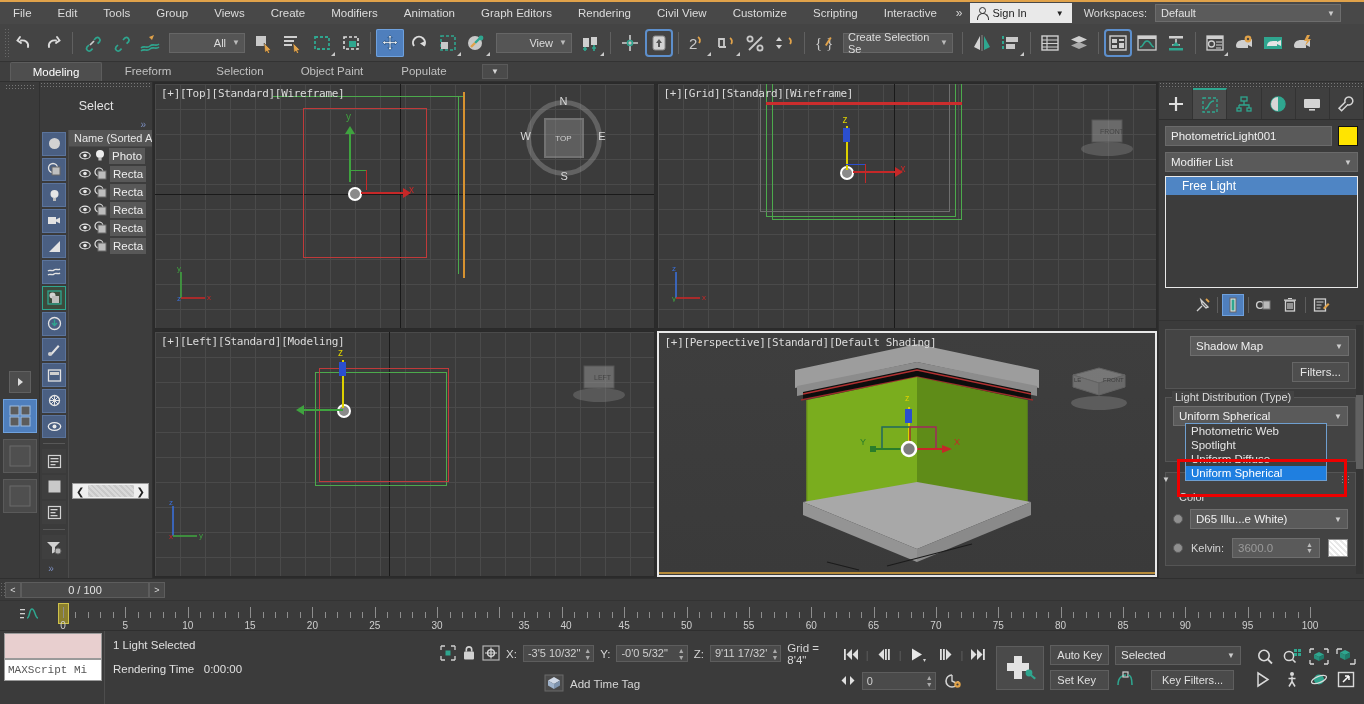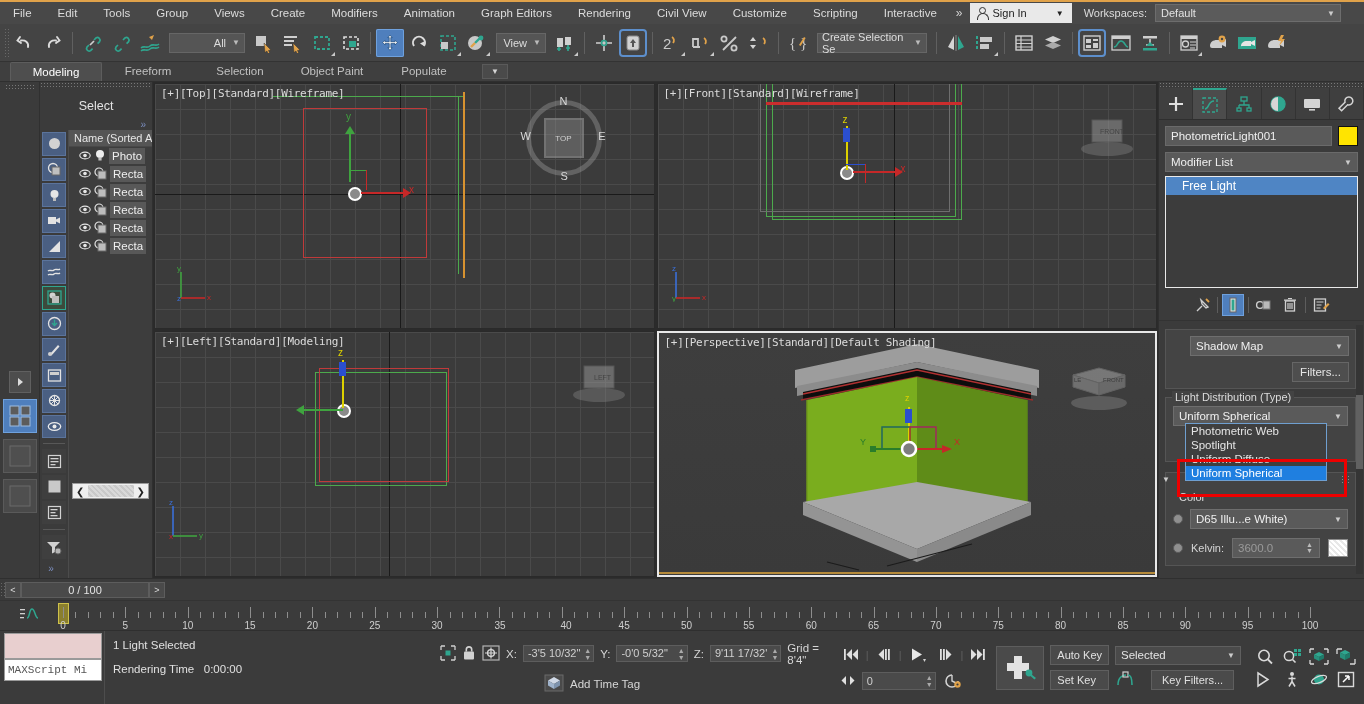--- a/index.html
+++ b/index.html
@@ -308,21 +308,21 @@
     </div>
     <div class="tb">
       <svg width="22" height="20" viewBox="0 0 22 20">
           <circle cx="9" cy="10" r="7" fill="#c9c9c9"></circle>
           <path d="M9 10l5-5" stroke="#2fa68f" stroke-width="2.4"></path>
           <circle cx="15" cy="5" r="2.4" fill="#2fa68f"></circle>
           <path d="M9 10l-4 4" stroke="#e0a24a" stroke-width="2.4"></path>
         </svg>
       <span class="corner"></span>
     </div>
-    <div class="tb-select" style="width:50px;margin:0 4px;">
+    <div class="tb-select" style="width:76px;margin:0 4px;">
       <span>View</span>
       <span class="caret">▼</span>
     </div>
     <div class="tb">
       <svg width="22" height="20" viewBox="0 0 22 20">
           <rect x="3" y="5" width="6" height="9" fill="#cfcfcf"></rect>
           <rect x="11" y="4" width="6" height="8" fill="#cfcfcf"></rect>
           <path d="M5 14v4M3 16h4M14 12v6M12 15h4" stroke="#2fa68f" stroke-width="1.7"></path>
         </svg>
       <span class="corner"></span>
@@ -773,21 +773,21 @@
             <text x="0" y="39" fill="#3fa33f" font-size="8" font-family="Liberation Sans, sans-serif">y</text>
           </svg>
         </div>
         <div style="position:absolute;right:12px;top:34px;width:74px;height:42px;opacity:.5;">
           <svg width="74" height="42" viewBox="0 0 74 42">
             <rect x="22" y="2" width="30" height="22" fill="#9a9a9a" stroke="#707070"></rect>
             <text x="30" y="16" font-size="7" fill="#4a4a4a" font-family="Liberation Sans, sans-serif">FRONT</text>
             <ellipse cx="37" cy="31" rx="26" ry="7" fill="#8e8e8e" opacity=".7"></ellipse>
           </svg>
         </div>
-        <div class="vp-label">[+][Front][Standard][Wireframe]</div>
+        <div class="vp-label">[+][Grid][Standard][Wireframe]</div>
       </div>
 
       <div class="vp">
         <div class="grid"></div>
         <div class="axis-v" style="left:234px"></div>
         <div style="position:absolute;left:160px;top:40px;width:132px;height:114px;border:1.4px solid #4caa4c;"></div>
         <div style="position:absolute;left:164px;top:36px;width:130px;height:114px;border:1.3px solid #c03a3a;"></div>
         <div style="position:absolute;left:182px;top:72px;width:14px;height:14px;border-radius:50%;border:2.5px solid #ffffff;background:#8a8a8a;"></div>
         <div style="position:absolute;left:148px;top:77px;width:40px;height:2px;background:#3fa33f;"></div>
         <div style="position:absolute;left:141px;top:73px;width:0;height:0;border-top:5px solid transparent;border-bottom:5px solid transparent;border-right:8px solid #3fa33f;"></div>
@@ -1155,21 +1155,21 @@
         <div class="tick min" style="left: 1272.59px;"></div>
         <div class="tick min" style="left: 1285.06px;"></div>
         <div class="tick min" style="left: 1297.53px;"></div>
         <div class="tick maj" style="left: 1310px;"></div>
         <div class="tlab" style="left: 125.35px;">5</div>
         <div class="tlab" style="left: 187.7px;">10</div>
         <div class="tlab" style="left: 250.05px;">15</div>
         <div class="tlab" style="left: 312.4px;">20</div>
         <div class="tlab" style="left: 374.75px;">25</div>
         <div class="tlab" style="left: 437.1px;">30</div>
-        <div class="tlab" style="left: 500px;">35</div>
+        <div class="tlab" style="left: 524px;">35</div>
         <div class="tlab" style="left: 566px;">40</div>
         <div class="tlab" style="left: 624.15px;">45</div>
         <div class="tlab" style="left: 686.5px;">50</div>
         <div class="tlab" style="left: 748.85px;">55</div>
         <div class="tlab" style="left: 811.2px;">60</div>
         <div class="tlab" style="left: 873.55px;">65</div>
         <div class="tlab" style="left: 935.9px;">70</div>
         <div class="tlab" style="left: 998.25px;">75</div>
         <div class="tlab" style="left: 1060.6px;">80</div>
         <div class="tlab" style="left: 1122.95px;">85</div>

